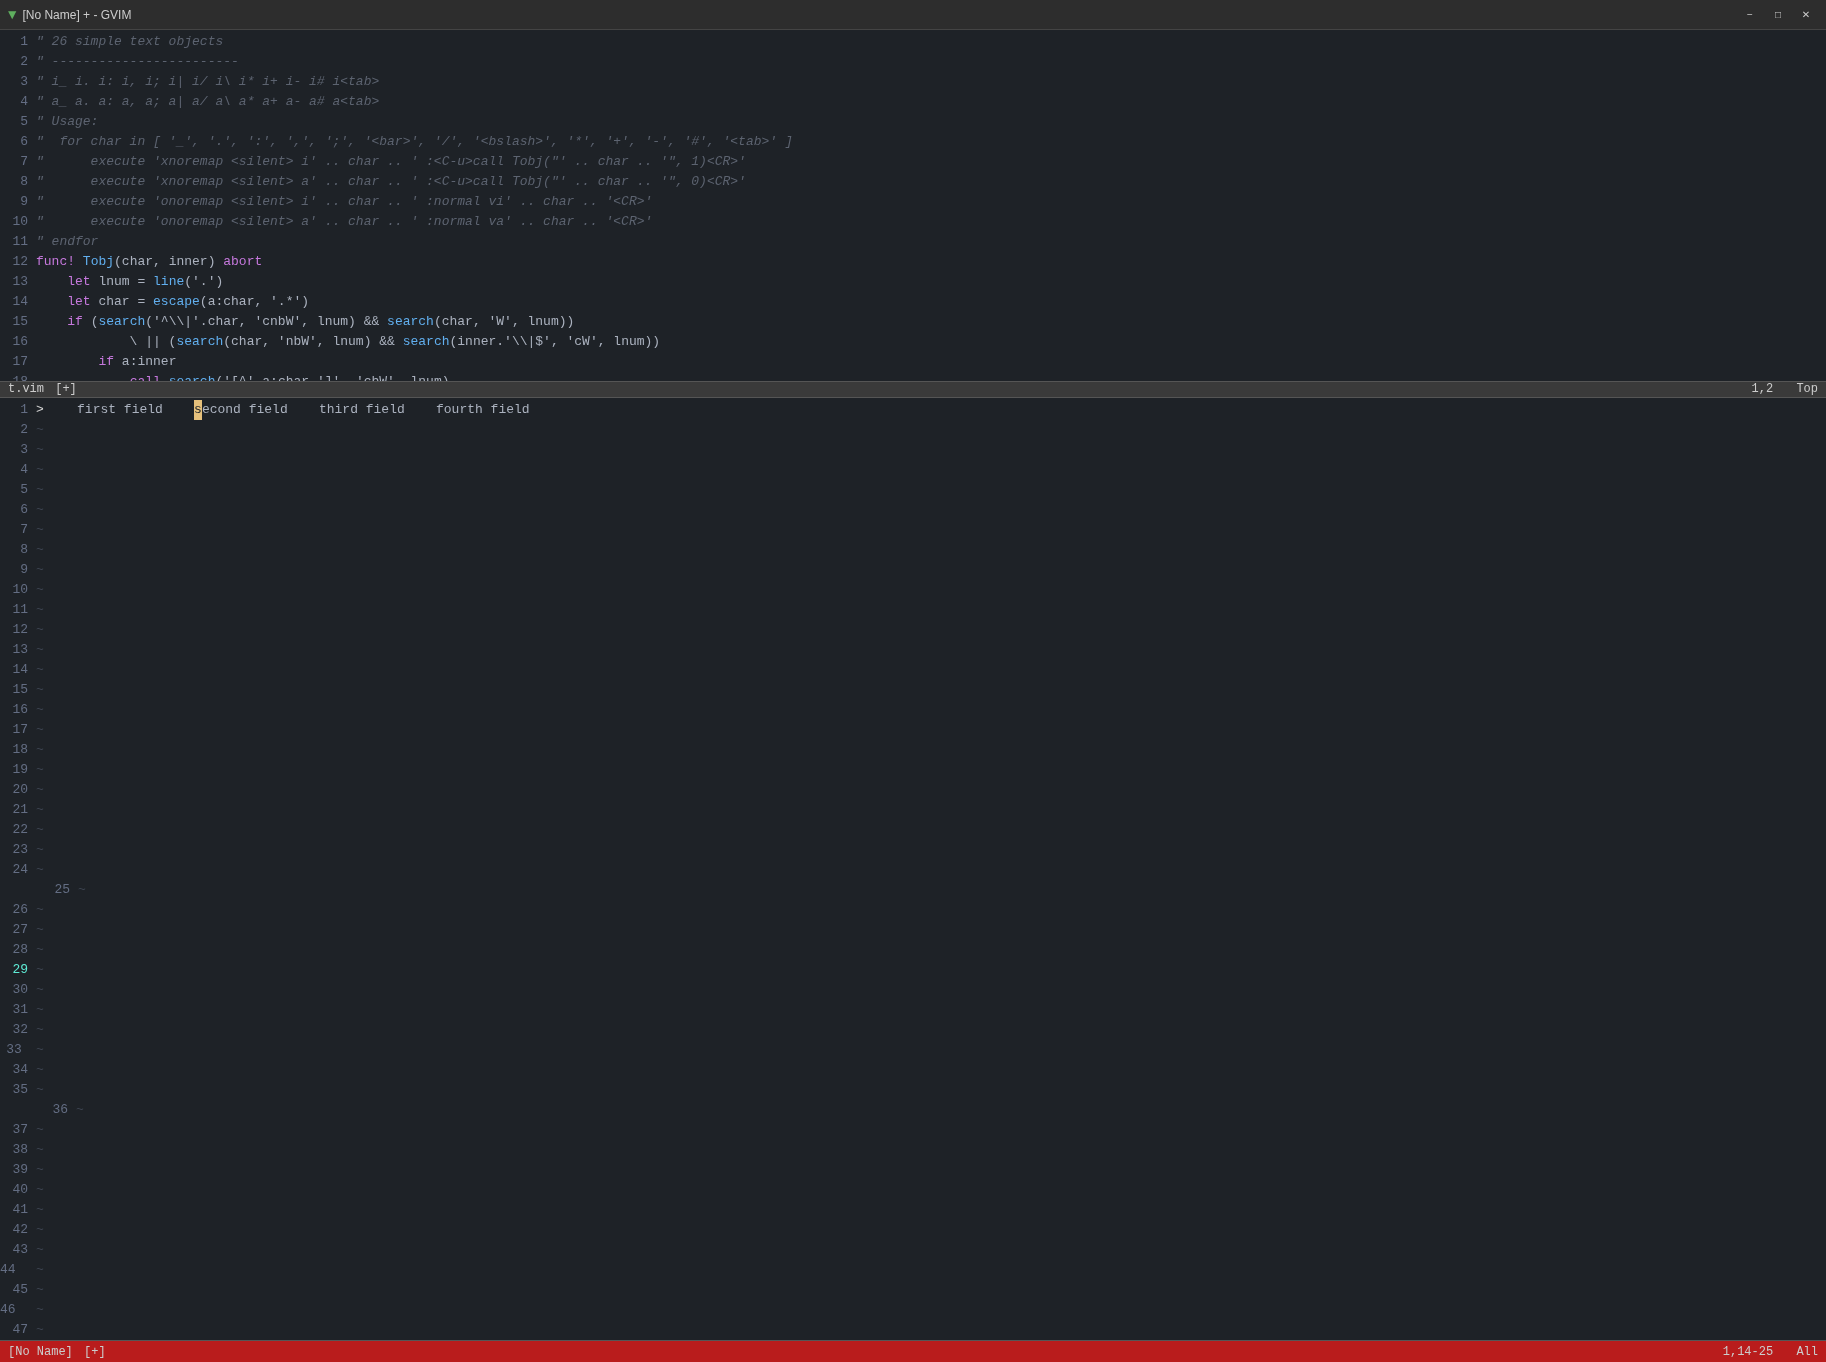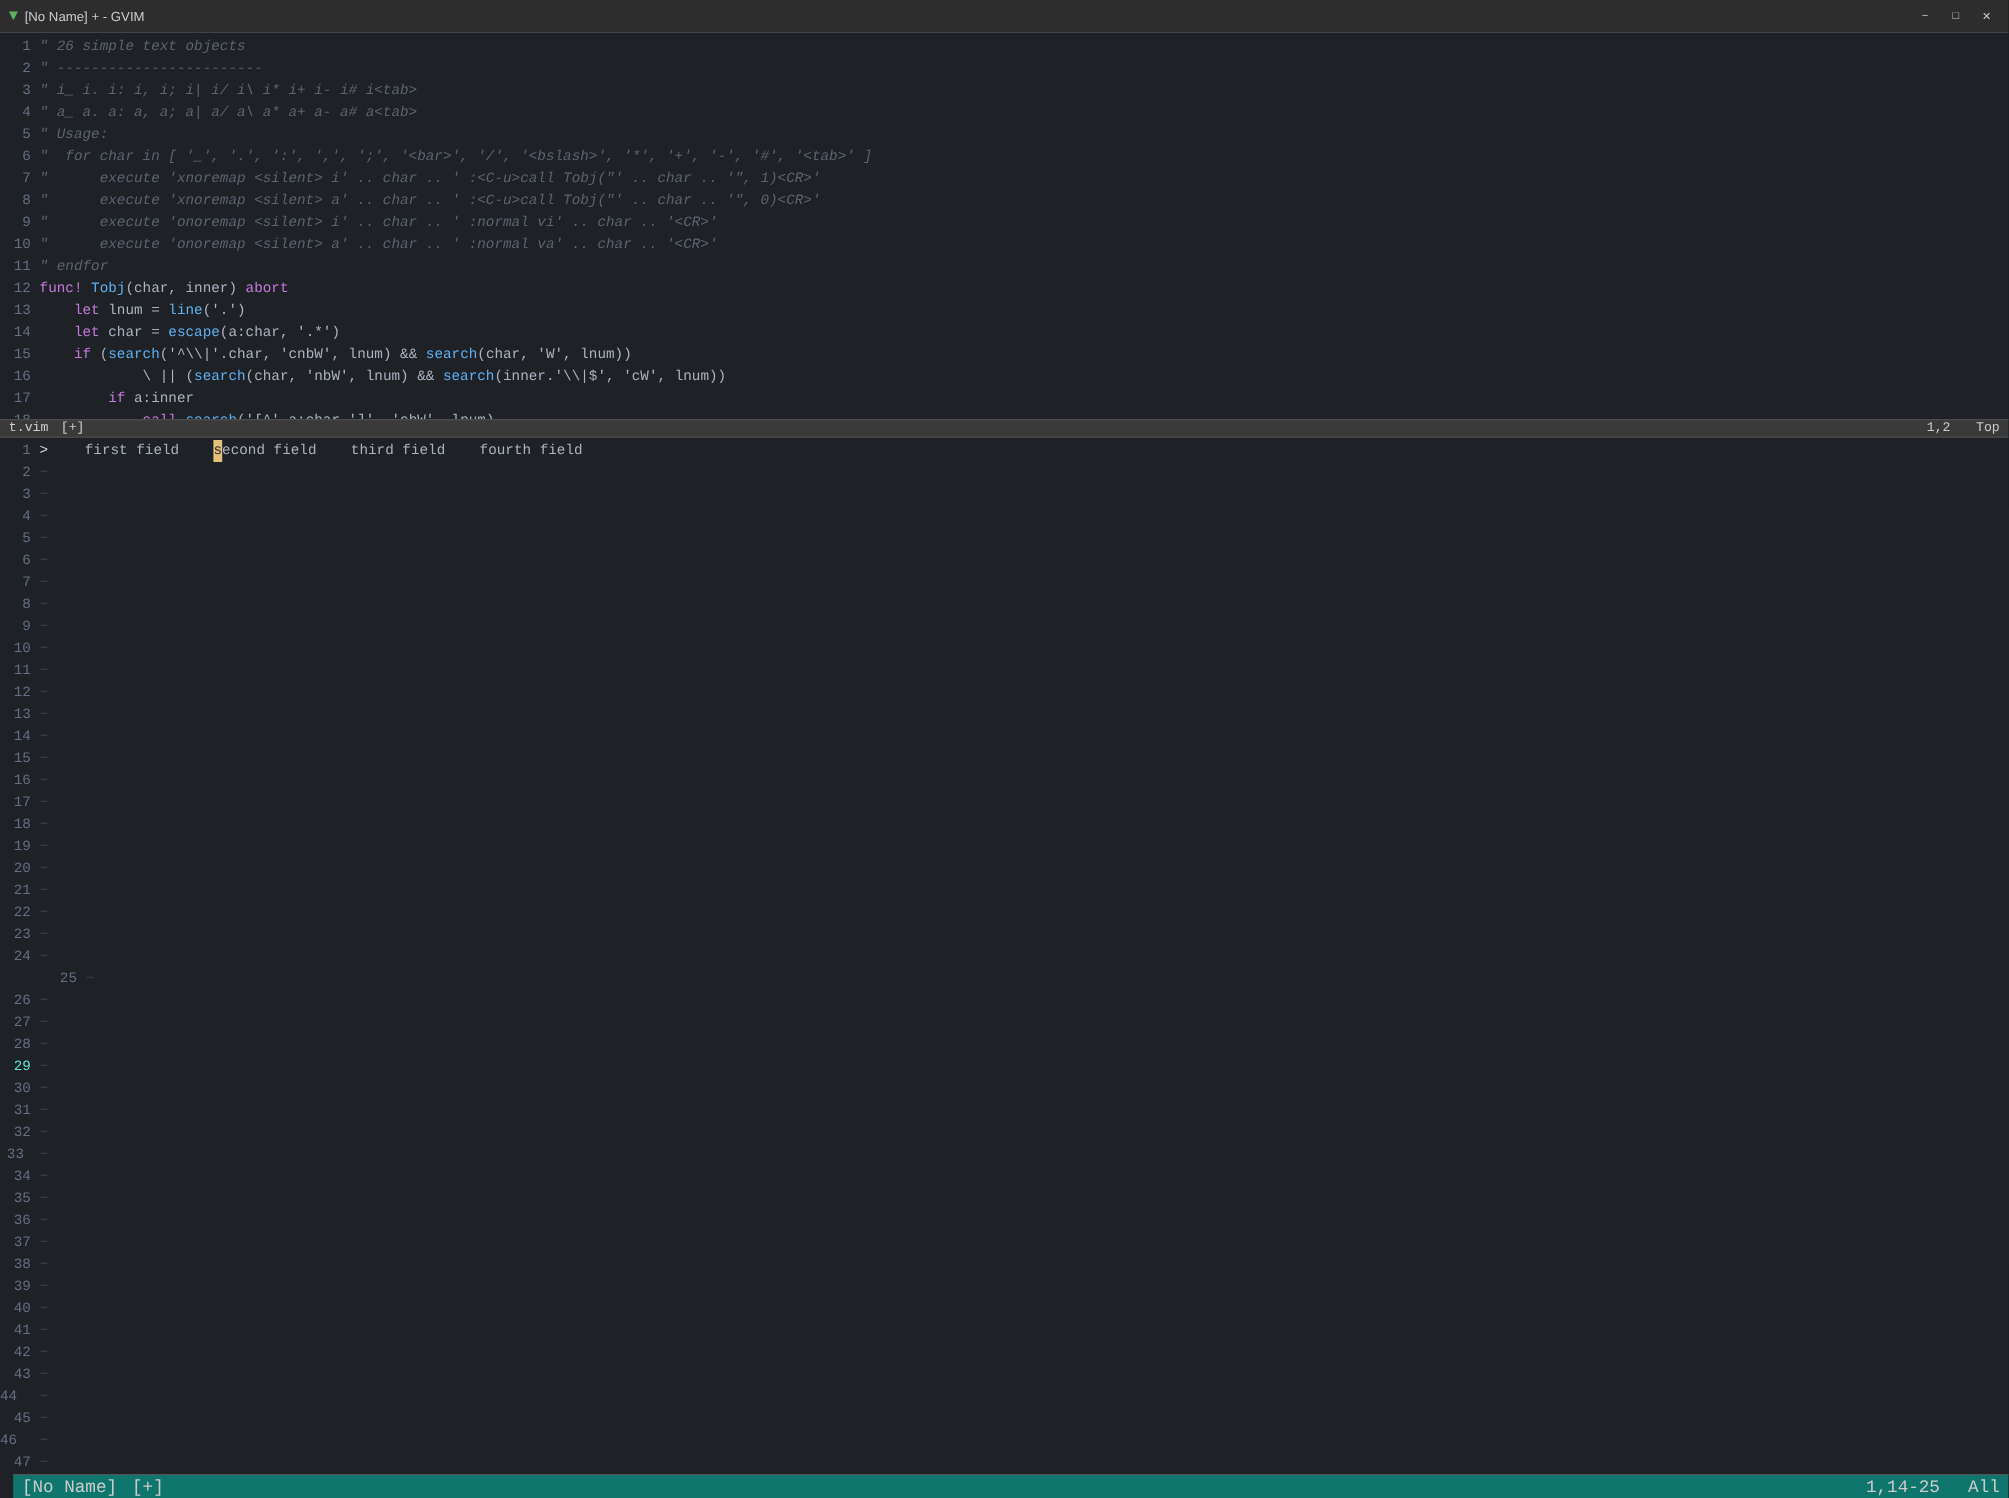--- a/index.html
+++ b/index.html
@@ -72,29 +72,29 @@
     #bottom-pane {
       background: #1e2227;
       flex: 1;
       position: relative;
     }
 
     
     #status-bar-bottom {
       position: absolute;
       bottom: 0;
-      left: 12px;
+      left: 0;
       right: 0;
-      background: #0f766e;
+      background: #b91c1c;
       height: 22px;
       display: flex;
       align-items: center;
       padding: 0 8px;
       color: #ccc;
-      font-size: 16px;
+      font-size: 12px;
       border-top: 1px solid #555;
     }
 
     .code-area {
       padding: 2px 0;
       width: 100%;
       height: 100%;
     }
 
     .line {
@@ -412,21 +412,21 @@
         </div>
       <div class="tilde-line">
           <span class="tilde-num" style="color:#636d83; min-width:36px; text-align:right; padding-right:8px;">34</span>
           <span class="tilde-char">~</span>
         </div>
       <div class="tilde-line">
           <span class="tilde-num" style="color:#636d83; min-width:36px; text-align:right; padding-right:8px;">35</span>
           <span class="tilde-char">~</span>
         </div>
       <div class="tilde-line">
-          <span class="tilde-num" style="color:#636d83; min-width:36px; text-align:right; padding-right:8px;">36</span>
+          <span class="tilde-num" style="color:#636d83; min-width:36px; text-align:right; padding-right:8px;margin-left:40px;">36</span>
           <span class="tilde-char">~</span>
         </div>
       <div class="tilde-line">
           <span class="tilde-num" style="color:#636d83; min-width:36px; text-align:right; padding-right:8px;">37</span>
           <span class="tilde-char">~</span>
         </div>
       <div class="tilde-line">
           <span class="tilde-num" style="color:#636d83; min-width:36px; text-align:right; padding-right:8px;">38</span>
           <span class="tilde-char">~</span>
         </div>

